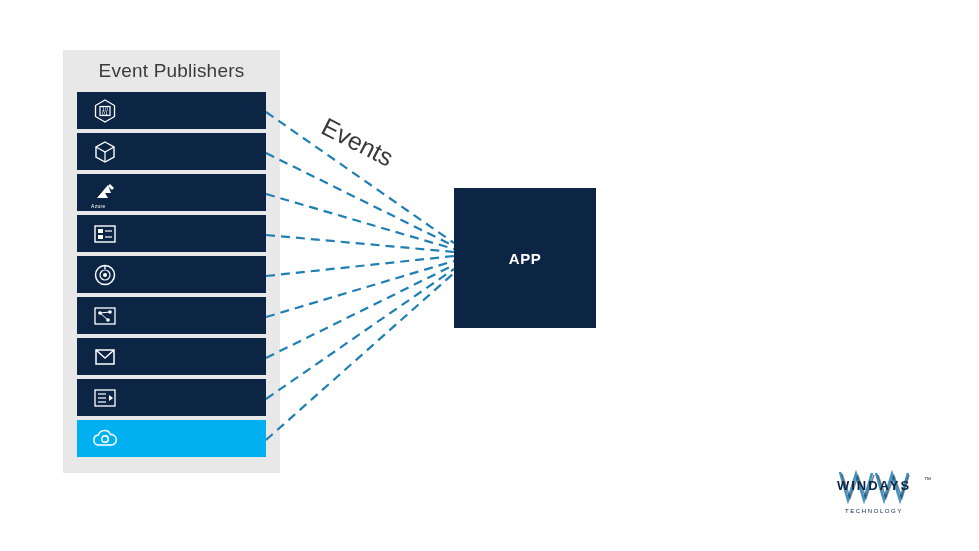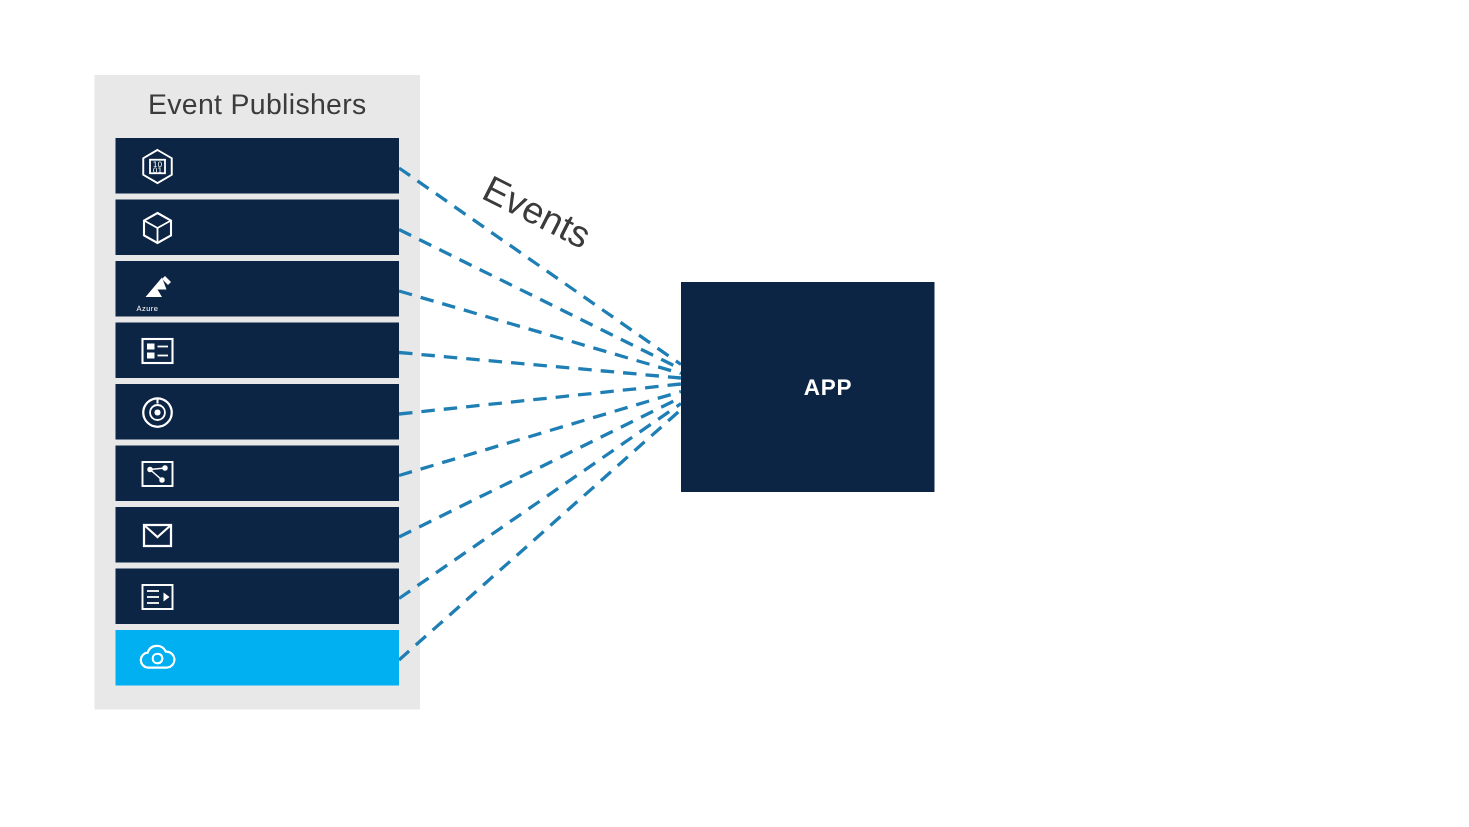--- a/index.html
+++ b/index.html
@@ -78,21 +78,20 @@
   .app-box {
     position: absolute;
     left: 454px;
     top: 188px;
     width: 142px;
     height: 140px;
     background: #0d2545;
     display: flex;
     align-items: center;
     justify-content: center;
-    padding-left: 27px;
   }
   .app-box span {
     color: #ffffff;
     font-size: 15px;
     font-weight: bold;
     letter-spacing: 0.5px;
   }
 
   
   .events-label {
@@ -286,14 +285,29 @@
         </svg>
       </div>
     </div>
 
   </div>
 
   <div class="app-box">
     <span>APP</span>
   </div>
 
+  <div class="logo">
+    <svg class="logo-w" viewBox="0 0 80 36">
+      <g fill="none" stroke="#1f7fb5" stroke-width="2.6" opacity="0.85">
+        <path d="M6 2 L14 30 L22 4 L30 30 L38 3"></path>
+        <path d="M42 3 L50 30 L58 4 L66 30 L74 3"></path>
+      </g>
+      <g fill="none" stroke="#0d2545" stroke-width="1.6" opacity="0.55">
+        <path d="M8 4 L16 28 L24 6 L32 28 L40 5"></path>
+        <path d="M44 5 L52 28 L60 6 L68 28 L75 5"></path>
+      </g>
+    </svg>
+    <div class="logo-text">WINDAYS</div>
+    <div class="logo-tm">™</div>
+    <div class="logo-sub">TECHNOLOGY</div>
+  </div>
 
 </div>
 
 </body></html>

